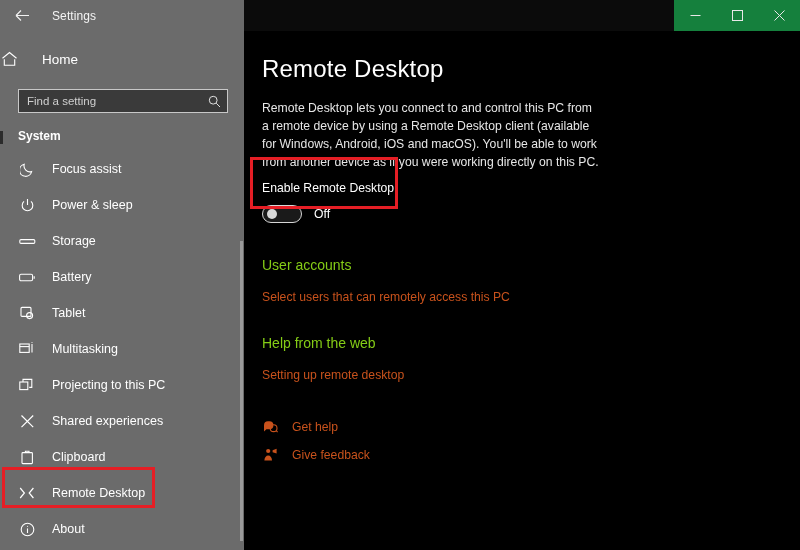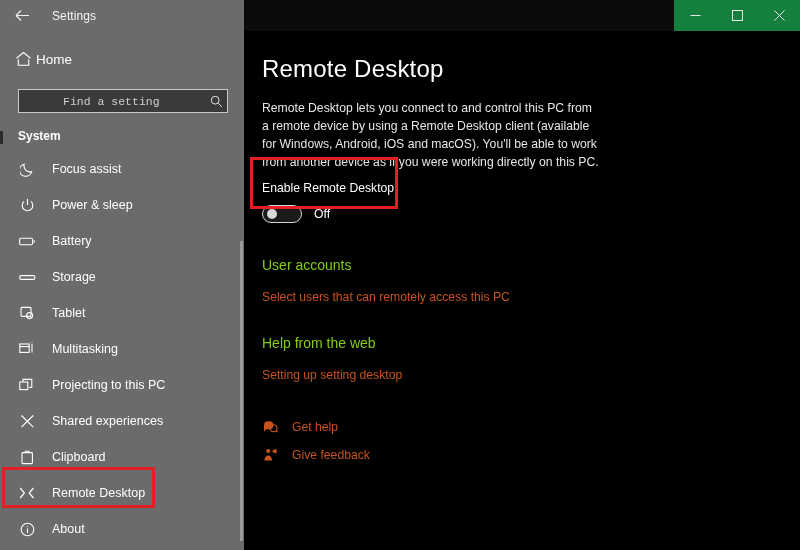--- a/index.html
+++ b/index.html
@@ -74,44 +74,43 @@
     min-width: 244px;
     background: #6b6b6b;
     position: relative;
     padding-top: 10px;
     overflow: hidden;
   }
   .home-row {
     display: flex;
     align-items: center;
     height: 36px;
-    padding-left: 14px;
-    gap: 4px;
+    padding-left: 0;
+    gap: 24px;
   }
   .home-row .ico { width: 18px; display:flex; align-items:center; justify-content:center; color: #ffffff; }
   .home-label { font-size: 13.5px; color: #ffffff; }
 
   .search-wrap { padding: 12px 16px 0 18px; }
   .search-box {
     height: 24px;
     background: #3a3a3a;
     border: 1px solid #c8c8c8;
     display: flex;
     align-items: center;
     padding: 0 6px 0 8px;
   }
   .search-box input {
     flex: 1;
     background: transparent;
     border: none;
     outline: none;
     color: #d8d8d8;
     font-size: 11.5px;
-    font-family: Liberation Mono, monospace;
-    margin-left: 36px;
+    font-family: Liberation Sans, sans-serif;
   }
   .search-box input::placeholder { color: #cfcfcf; opacity: 1; }
   .search-ico { color: #e0e0e0; display:flex; align-items:center; }
 
   .section-head {
     font-size: 12px;
     font-weight: bold;
     color: #ffffff;
     padding: 16px 0 6px 18px;
     position: relative;
@@ -336,34 +335,34 @@
               <path d="M4 3.4A5.3 5.3 0 1 0 11 3.4"></path>
                 <path d="M7.5 1V7"></path>
             </svg>
           </span>
           <span class="lbl">Power &amp; sleep</span>
         </div>
 
         <div class="nav-item">
           <span class="ico">
             <svg width="17" height="11" viewBox="0 0 17 11" fill="none" stroke="currentColor" stroke-width="1.1">
+              <rect x="0.8" y="3.6" width="15" height="3.8" rx="1.2"></rect>
+            </svg>
+          </span>
+          <span class="lbl">Storage</span>
+        </div>
+
+        <div class="nav-item">
+          <span class="ico">
+            <svg width="17" height="11" viewBox="0 0 17 11" fill="none" stroke="currentColor" stroke-width="1.1">
               <rect x="0.6" y="2.3" width="13" height="6.4" rx="1.4"></rect>
               <path d="M15.2 4.3V6.7"></path>
             </svg>
           </span>
           <span class="lbl">Battery</span>
-        </div>
-
-        <div class="nav-item">
-          <span class="ico">
-            <svg width="17" height="11" viewBox="0 0 17 11" fill="none" stroke="currentColor" stroke-width="1.1">
-              <rect x="0.8" y="3.6" width="15" height="3.8" rx="1.2"></rect>
-            </svg>
-          </span>
-          <span class="lbl">Storage</span>
         </div>
 
         <div class="nav-item">
           <span class="ico">
             <svg width="15" height="15" viewBox="0 0 15 15" fill="none" stroke="currentColor" stroke-width="1.1">
               <rect x="1" y="1.4" width="10" height="9" rx="1"></rect>
               <circle cx="9.6" cy="9.6" r="3" fill="none"></circle>
             </svg>
           </span>
           <span class="lbl">Tablet</span>
@@ -454,21 +453,21 @@
         </div>
       </div>
 
       <div class="u-accounts">
         <h2 class="sec-title">User accounts</h2>
         <a class="link" href="#">Select users that can remotely access this PC</a>
       </div>
 
       <div class="help-web">
         <h2 class="sec-title">Help from the web</h2>
-        <a class="link" href="#">Setting up setting desktop</a>
+        <a class="link" href="#">Setting up remote desktop</a>
       </div>
 
       <div class="footer-links">
         <div class="flink-row">
           <span class="flink-ico">
             <svg width="15" height="14" viewBox="0 0 15 14" fill="none" stroke="currentColor" stroke-width="1.1">
               <path d="M1 5.2A4 4 0 0 1 5 1.2H6.4A4 4 0 0 1 6.4 9.2H3.4L1 11.4V5.2Z" fill="currentColor" stroke="none"></path>
               <circle cx="10.6" cy="8.2" r="3.4" fill="none"></circle>
               <path d="M13.2 10.6L14.6 12.2"></path>
             </svg>

